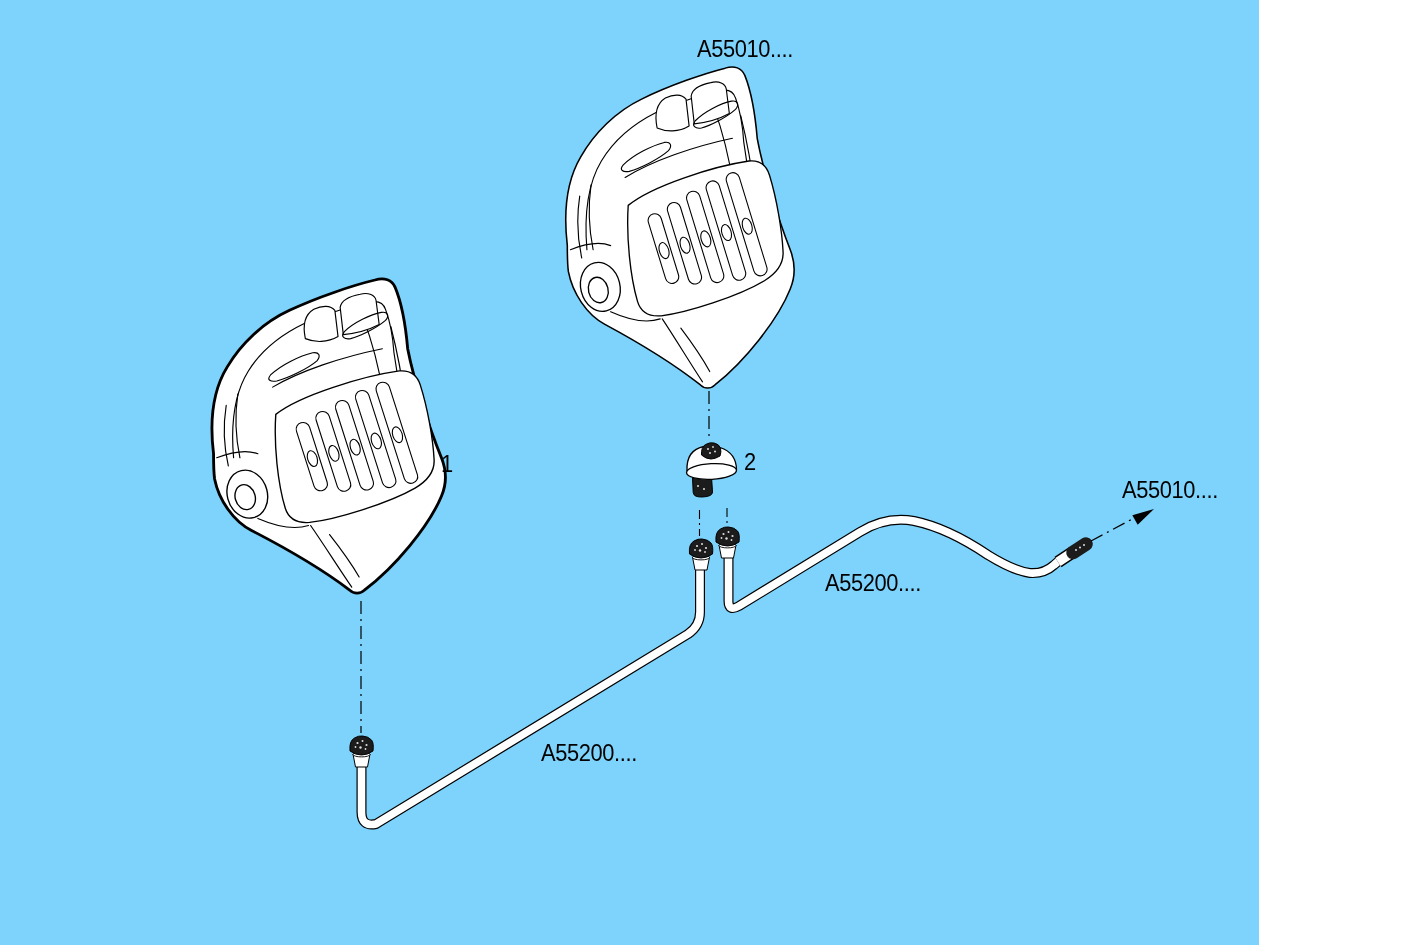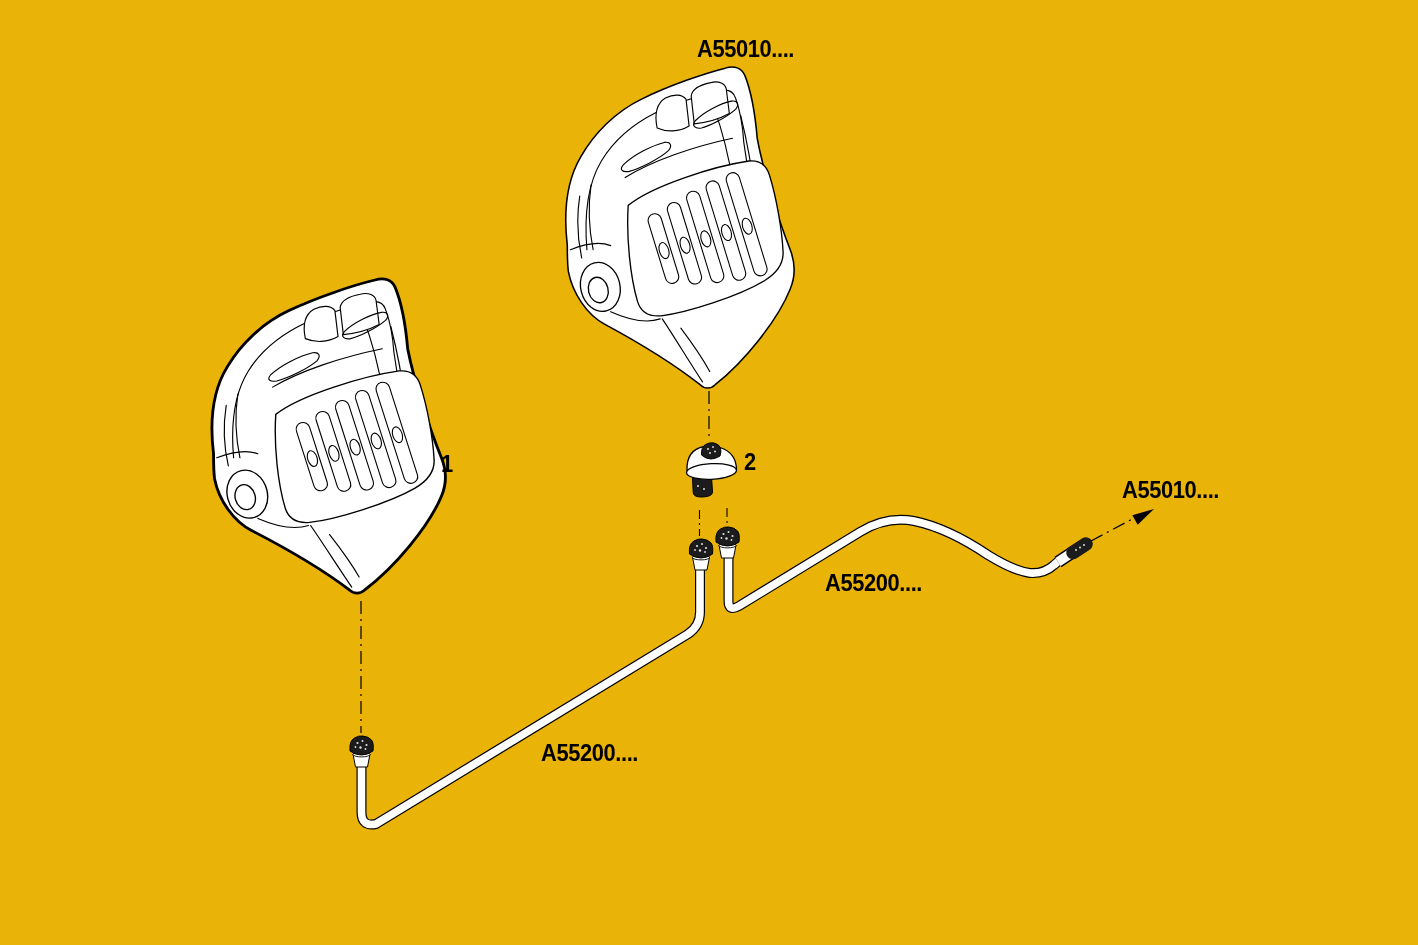--- a/index.html
+++ b/index.html
@@ -1,22 +1,21 @@
 <!DOCTYPE html>
 <html><head>
 <meta charset="utf-8">
 <style>
   html,body{margin:0;padding:0;background:#ffffff;}
   .page{
     position:relative;
-    width:1418px;height:945px;
-    background:#eab308;
+    width:1259px;height:945px;
+    background:#7dd3fc;
     overflow:hidden;
     font-family:"Liberation Sans", sans-serif;
-    font-weight:bold;
   }
   .page svg{position:absolute;left:0;top:0;}
   .lbl{
     position:absolute;
     color:#000;
     font-size:23px;
     line-height:1;
     letter-spacing:-0.4px;
     white-space:pre;
     transform-origin:left top;

